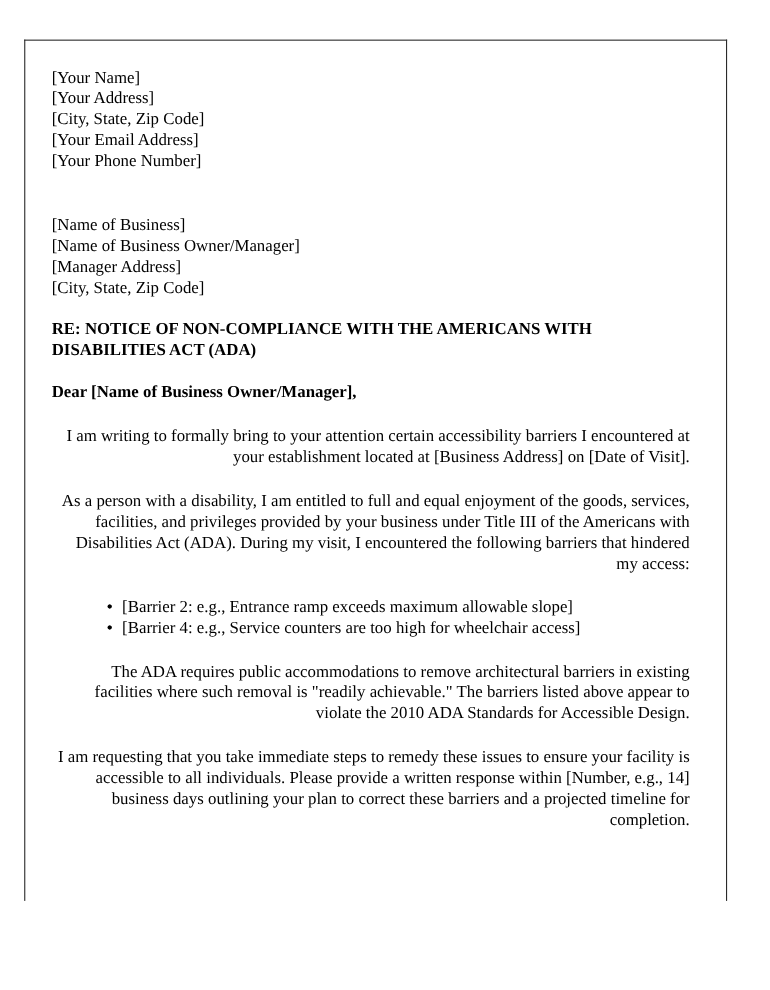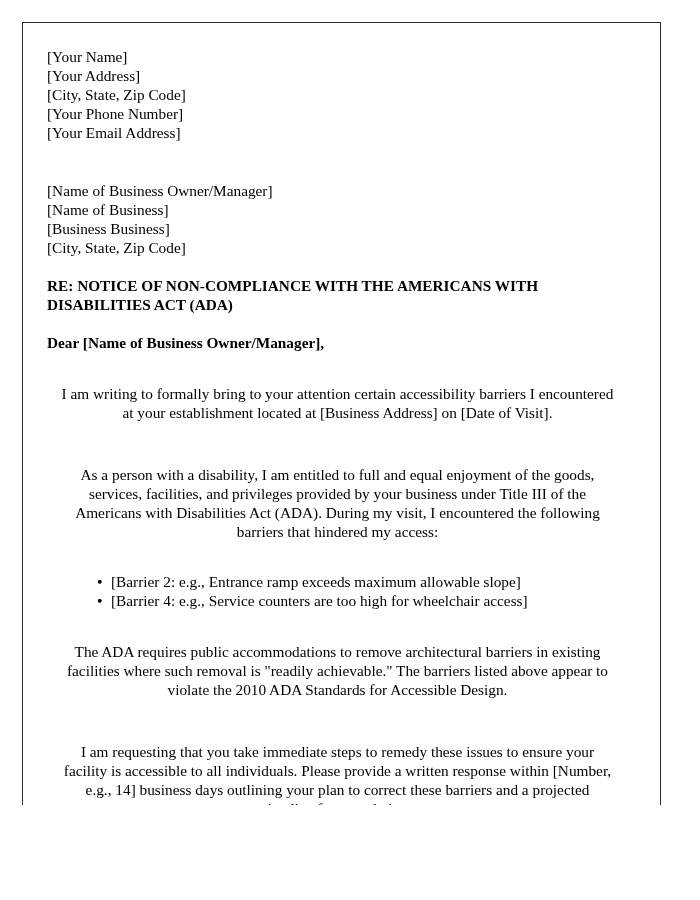--- a/index.html
+++ b/index.html
@@ -10,21 +10,21 @@
   body {
     width: 700px;
     height: 900px;
     overflow: hidden;
     font-family: "Liberation Serif", "DejaVu Serif", serif;
     color: #000000;
   }
   .page-sheet {
     position: absolute;
     left: 22px;
-    top: 22px;
+    top: 36px;
     width: 639px;
     height: 783px;
     box-sizing: border-box;
     border: 1px solid #2a2a2a;
     border-bottom: none;
     background: #ffffff;
     overflow: hidden;
   }
   .page-inner {
     padding: 24px 32px 0 24px;
@@ -45,23 +45,23 @@
   .subject-heading {
     font-weight: bold;
     margin: 0;
     max-width: 545px;
   }
   .salutation {
     margin: 0;
     font-weight: bold;
   }
   .para {
-    margin: 12px;
+    margin: 1px;
     max-width: 588px;
-    text-align: center;
+    text-align: right;
   }
   .barrier-list {
     margin: 0;
     padding: 0;
     list-style: none;
   }
   .barrier-item {
     position: relative;
     padding-left: 64px;
   }
@@ -77,33 +77,33 @@
 <body>
 
 <div class="page-sheet">
   <div class="page-inner">
     <div class="letter-body">
 
       <div class="addr-block">
         <div class="addr-line">[Your Name]</div>
         <div class="addr-line">[Your Address]</div>
         <div class="addr-line">[City, State, Zip Code]</div>
+        <div class="addr-line">[Your Email Address]</div>
         <div class="addr-line">[Your Phone Number]</div>
-        <div class="addr-line">[Your Email Address]</div>
       </div>
 
       <div class="spacer-line"></div>
 
 
       <div class="spacer-line"></div>
 
       <div class="addr-block">
+        <div class="addr-line">[Name of Business]</div>
         <div class="addr-line">[Name of Business Owner/Manager]</div>
-        <div class="addr-line">[Name of Business]</div>
-        <div class="addr-line">[Business Business]</div>
+        <div class="addr-line">[Manager Address]</div>
         <div class="addr-line">[City, State, Zip Code]</div>
       </div>
 
       <div class="spacer-line"></div>
 
       <div class="subject-heading">RE: NOTICE OF NON-COMPLIANCE WITH THE AMERICANS WITH DISABILITIES ACT (ADA)</div>
 
       <div class="spacer-line"></div>
 
       <div class="salutation">Dear [Name of Business Owner/Manager],</div>

